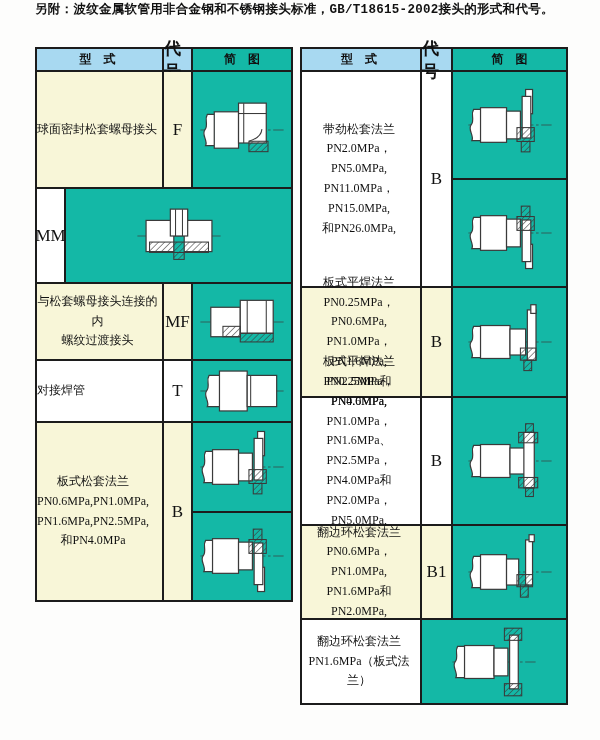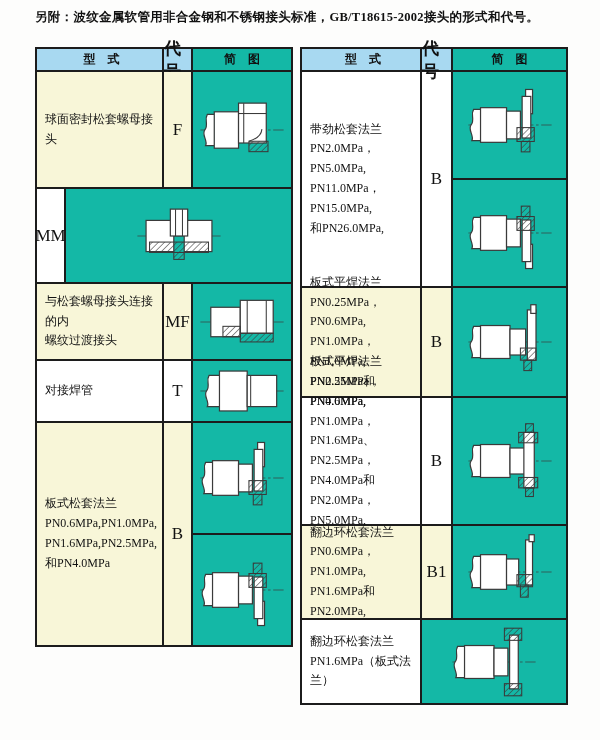--- a/index.html
+++ b/index.html
@@ -4,37 +4,37 @@
 <style>
   :root{
     --bd:#1c1c1c; --hdr:#a8d9f1; --ylw:#f8f6d8; --ln:#3a3a3a; --pg:#fdfdfc;
   }
   html,body{margin:0;padding:0;}
   body{
     width:600px;height:740px;position:relative;background:var(--pg);
     font-family:"Liberation Serif","DejaVu Serif",serif;color:#111;overflow:hidden;
   }
   .title{
-    position:absolute;left:35px;top:9px;width:540px;
-    font-family:Liberation Serif, serif;
+    position:absolute;left:35px;top:1px;width:540px;
+    font-family:Liberation Mono, monospace;
     font-weight:bold;font-size:12.5px;letter-spacing:.3px;white-space:nowrap;
   }
   .tbl{position:absolute;top:47px;border:2px solid var(--bd);background:#fff;box-sizing:border-box;}
   #tblL{left:35px;width:258px;}
   #tblR{left:300px;width:268px;}
   .hdr{display:flex;height:23px;background:var(--hdr);border-bottom:2px solid var(--bd);box-sizing:border-box;}
   .hdr .c{
     display:flex;align-items:center;justify-content:center;
     font-family:"Liberation Sans","DejaVu Sans",sans-serif;font-weight:bold;font-size:12px;
   }
   .row{display:flex;box-sizing:border-box;border-bottom:2px solid var(--bd);background:#fff;}
   .row:last-child{border-bottom:none;}
   .c{box-sizing:border-box;}
-  .c.t{display:flex;align-items:center;padding-left:8px;padding-right:4px;
-       font-size:12px;line-height:1.65;white-space:pre-line;border-right:2px solid var(--bd);}
+  .c.t{display:flex;align-items:center;padding-right:4px;
+       font-size:12px;line-height:1.65;white-space:pre-line;border-right:2px solid var(--bd);text-align:center;}
   .c.k{display:flex;align-items:center;justify-content:center;font-size:17px;border-right:2px solid var(--bd);}
   .c.d{flex:1;display:flex;align-items:center;justify-content:center;background:#14b8a6;}
   #tblL .t{width:127px;} #tblL .k{width:29px;}
   #tblR .t{width:120px;} #tblR .k{width:31px;}
   .row.hl .t,.row.hl .k{background:var(--ylw);}
   .c.d.split{flex-direction:column;align-items:stretch;padding:0;}
   .half{flex:1;display:flex;align-items:center;justify-content:center;}
   .half + .half{border-top:2px solid var(--bd);}
   .dg{display:flex;align-items:center;justify-content:center;}
   .dg svg{display:block;}
@@ -137,21 +137,21 @@
             <line x1="2" y1="45" x2="98" y2="45" stroke="#3a3a3a" stroke-width="0.8" stroke-dasharray="12 3 3 3"></line>
             <path d="M24 27 H12 C8 33,14 39,9 45 C5 51,13 57,10 63 H24" fill="#fff" stroke="#3a3a3a" stroke-width="1.4"></path>
             <rect x="24" y="22" width="32" height="46" fill="#fff" stroke="#3a3a3a" stroke-width="1.4"></rect>
             <rect x="56" y="27" width="34" height="36" fill="#fff" stroke="#3a3a3a" stroke-width="1.4"></rect>
             <line x1="60" y1="27" x2="60" y2="63" stroke="#3a3a3a" stroke-width="1.2"></line>
           </svg>
         </div>
     </div>
   </div>
 
-  <div class="row hl" style="height:222px">
+  <div class="row hl" style="height:177px">
     <div class="c t">板式松套法兰
 PN0.6MPa,PN1.0MPa,
 PN1.6MPa,PN2.5MPa,
 和PN4.0MPa</div>
     <div class="c k">B</div>
     <div class="c d split">
       <div class="half">
           <div class="dg">
             <svg width="92" height="78" viewBox="0 0 100 90">
     <defs>

